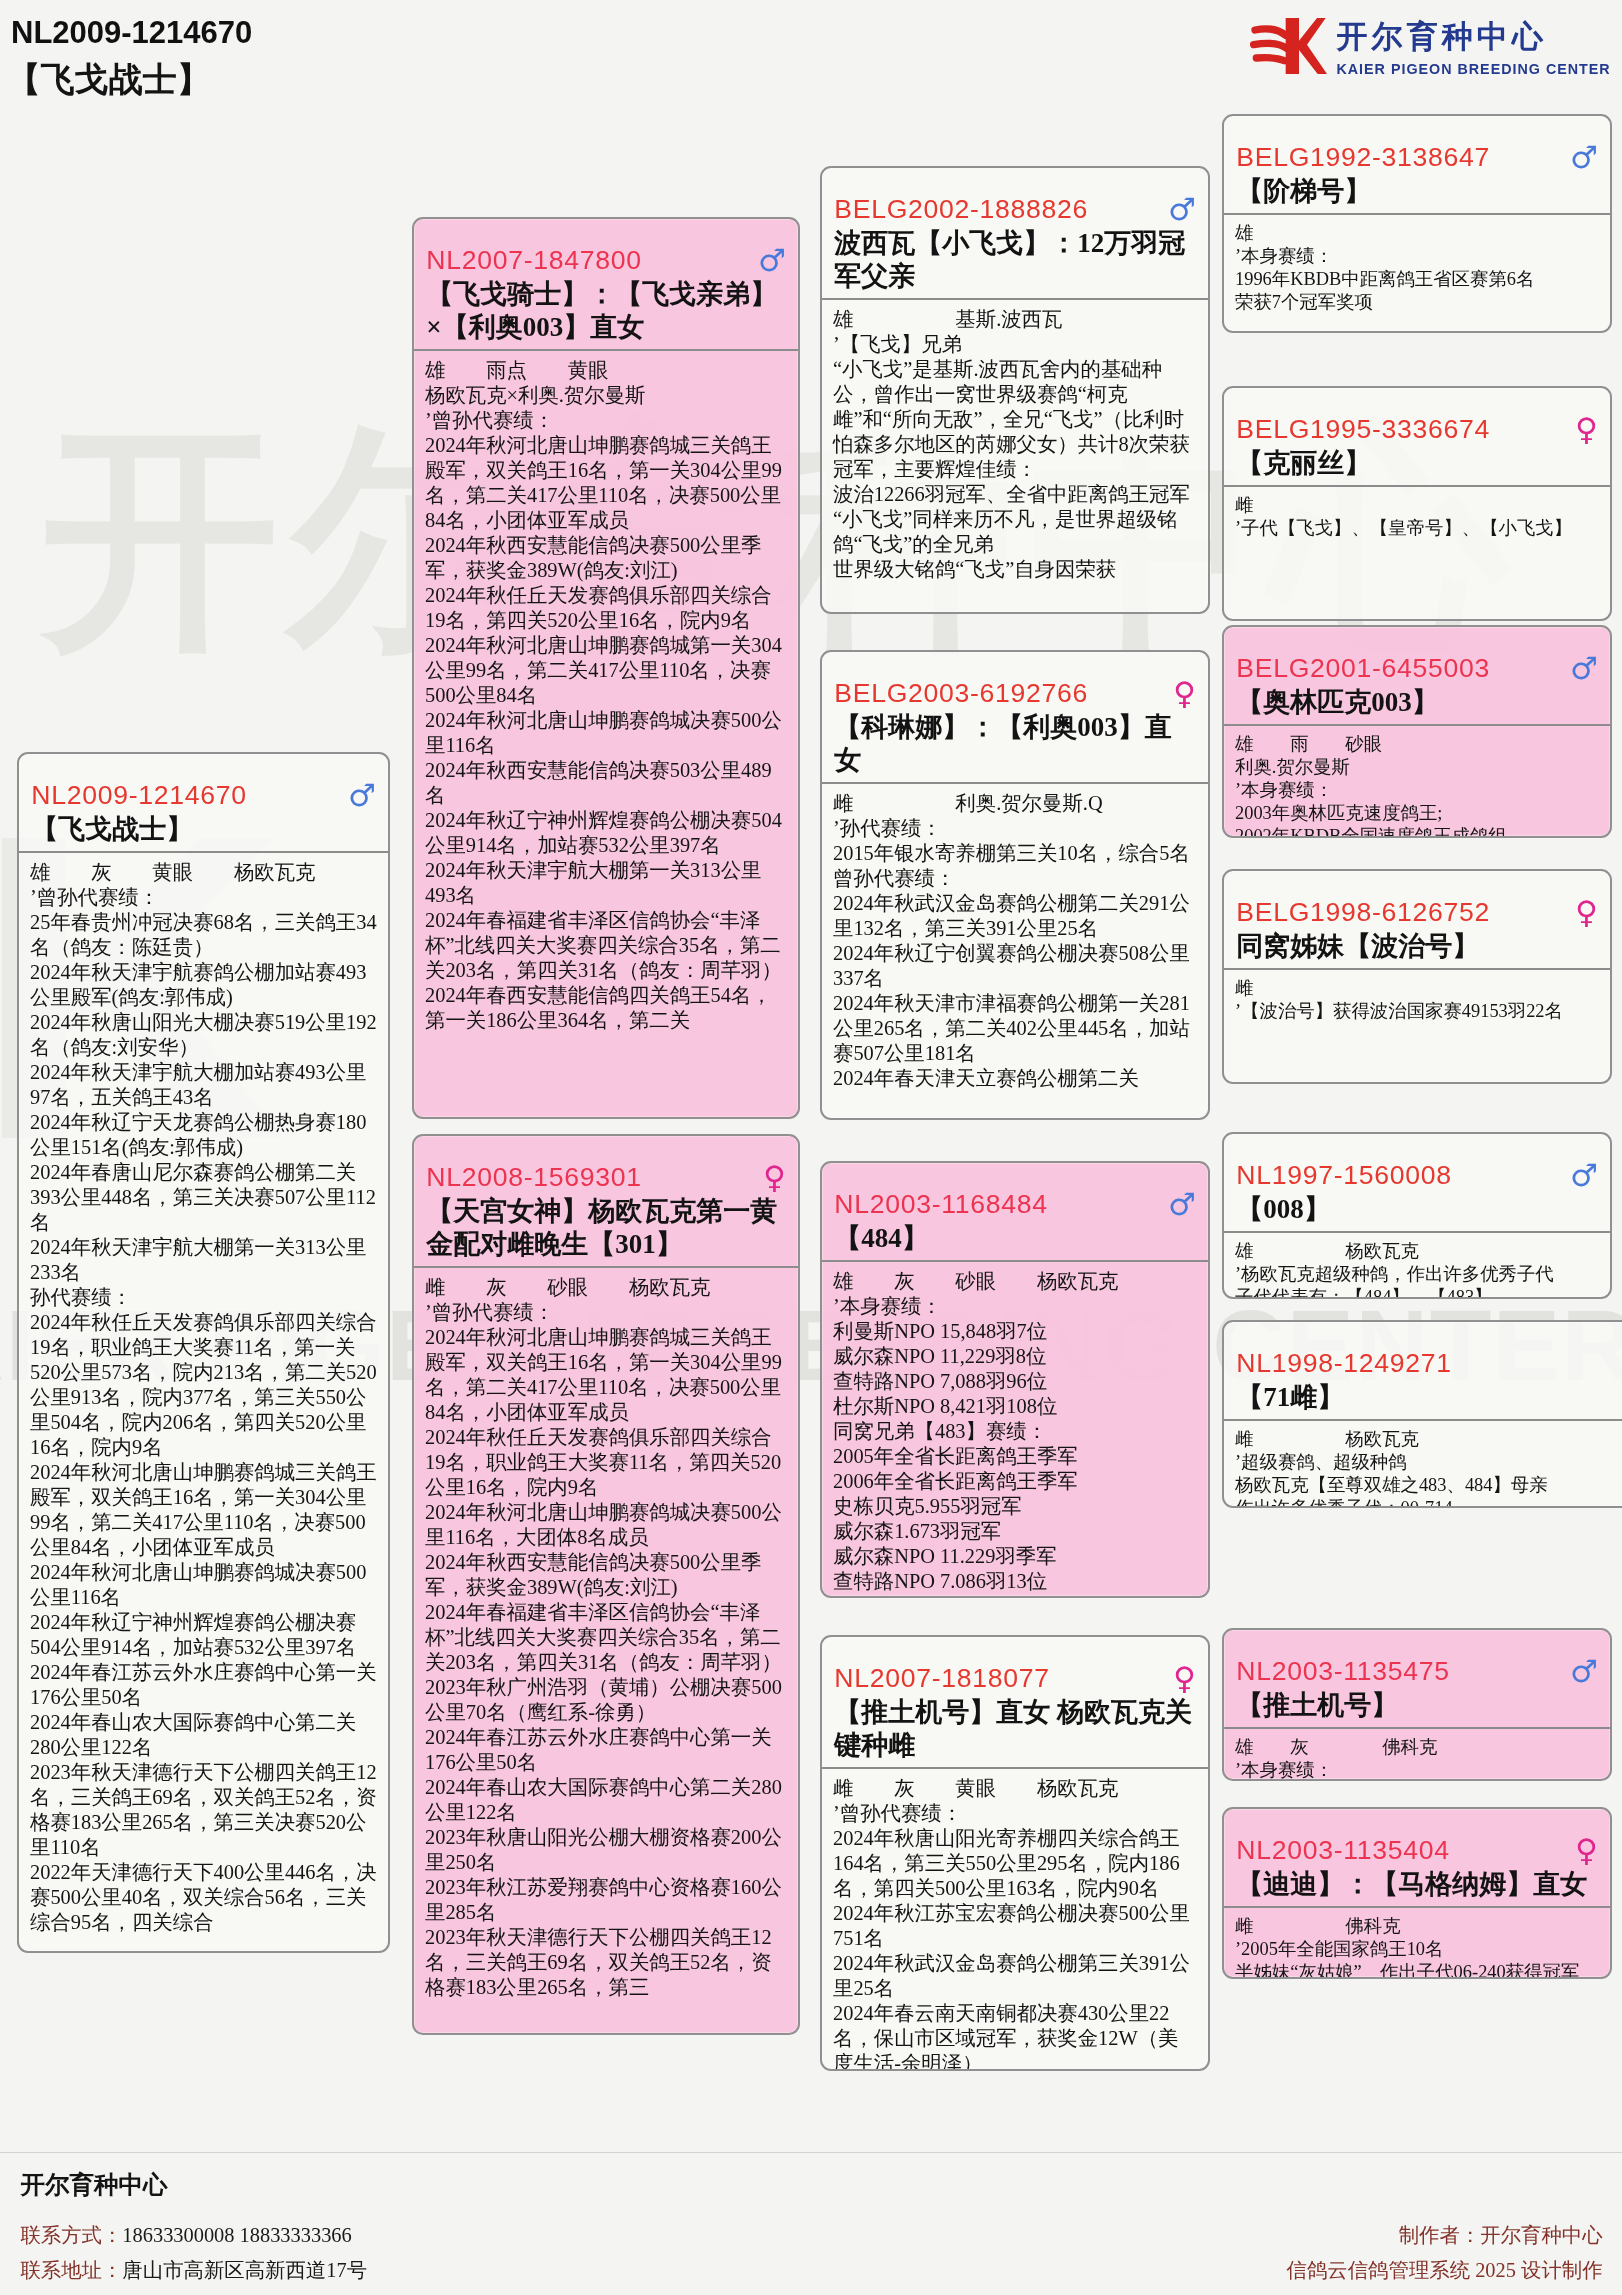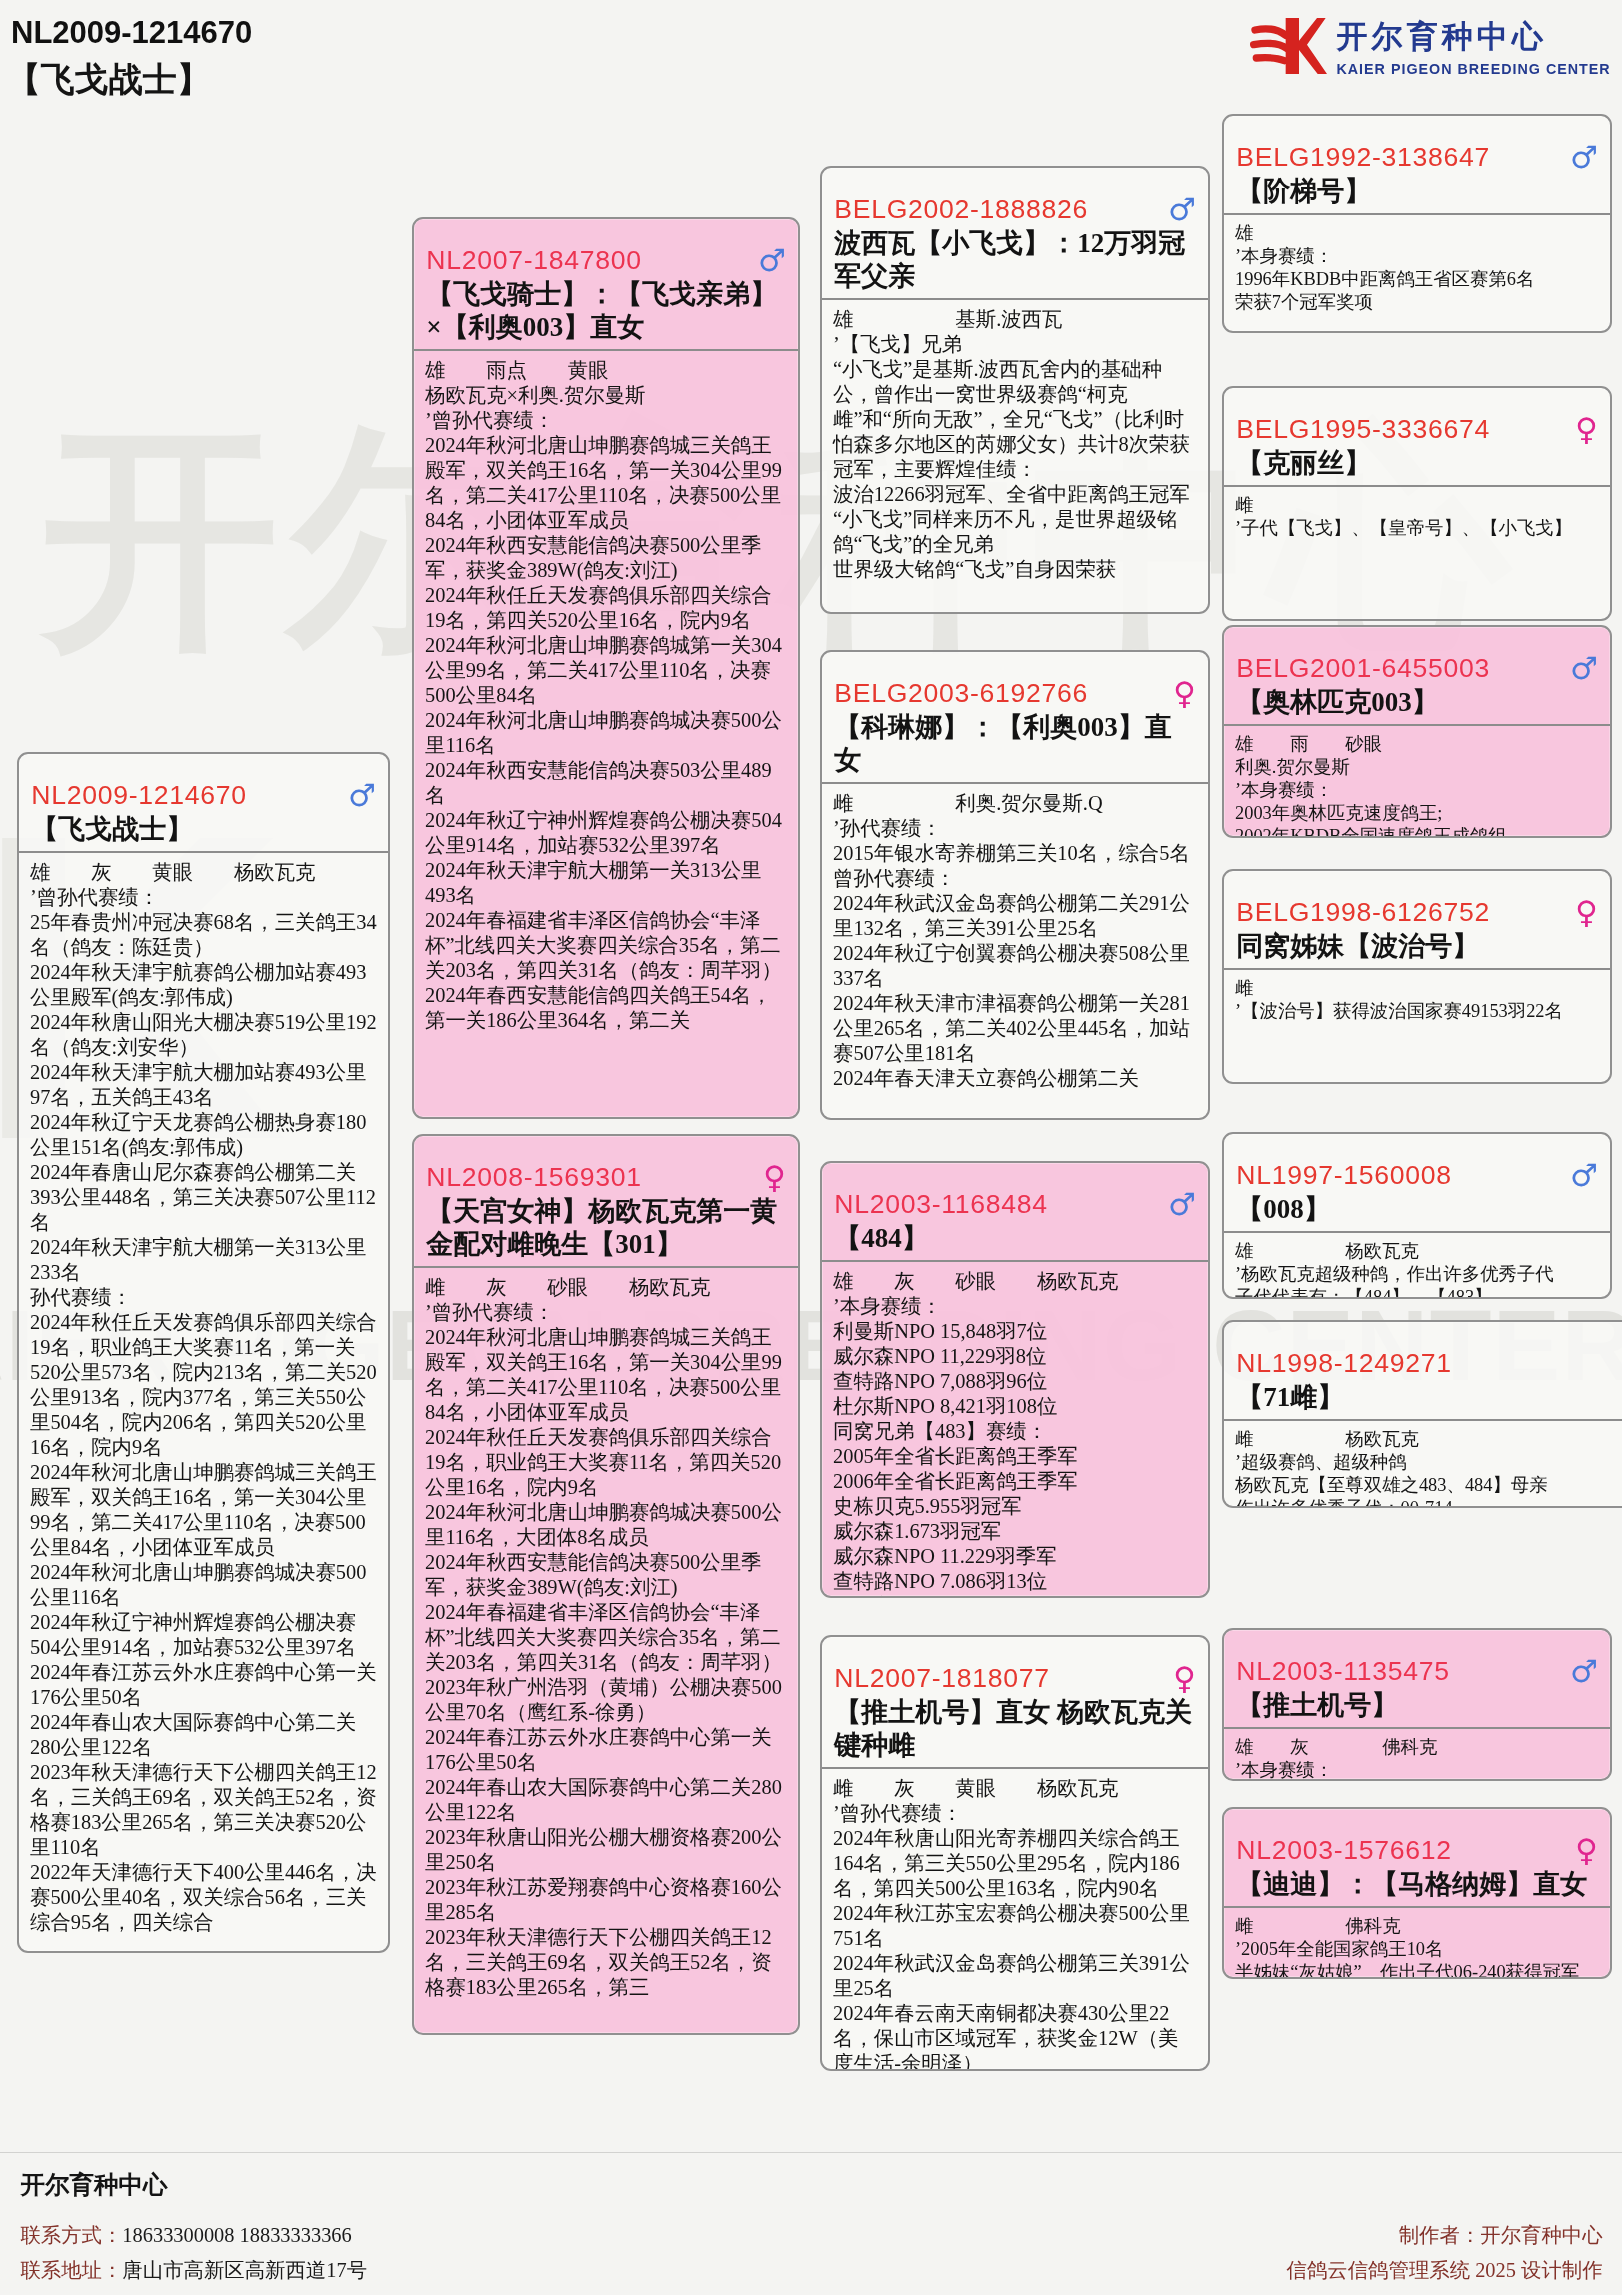--- a/index.html
+++ b/index.html
@@ -313,21 +313,21 @@
   </div>
   <div class="box-body">雄　　灰　　　　佛科克
 ’本身赛绩：
 2004年WHZB全国雄鸽王最佳雄鸽6名
 一岁鸽冠军</div>
 </div>
 
 <div class="box pink small" style="left:1222px;top:1807px;width:390px;height:172px">
   <div class="box-head">
     <div class="ring-row">
-      <span class="ring">NL2003-1576612</span>
+      <span class="ring">NL2003-1135404</span>
       <span class="sex f">♀</span>
     </div>
     <div class="title">【迪迪】：【马格纳姆】直女</div>
   </div>
   <div class="box-body">雌　　　　　佛科克
 ’2005年全能国家鸽王10名
 半姊妹“灰姑娘”　作出子代06-240获得冠军
 作出子代07-863 自身获得：</div>
 </div>
 

